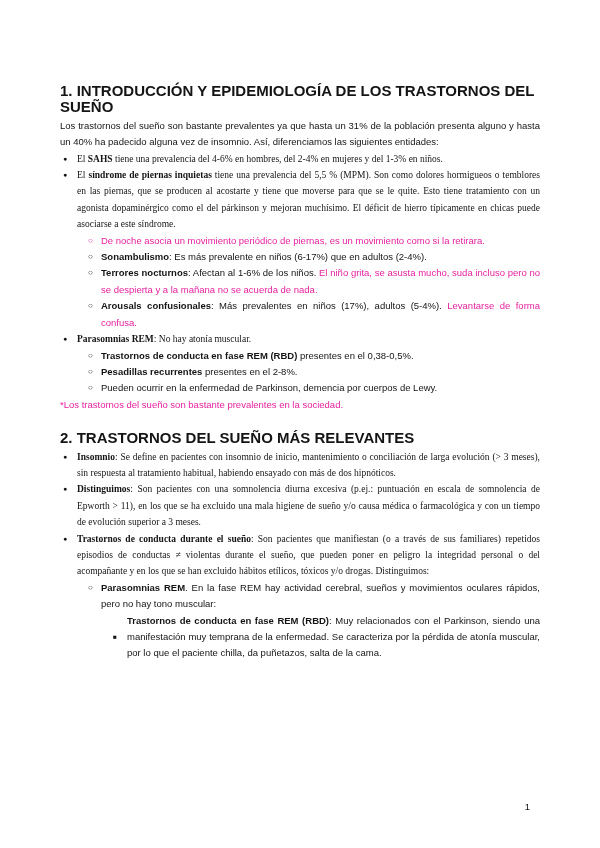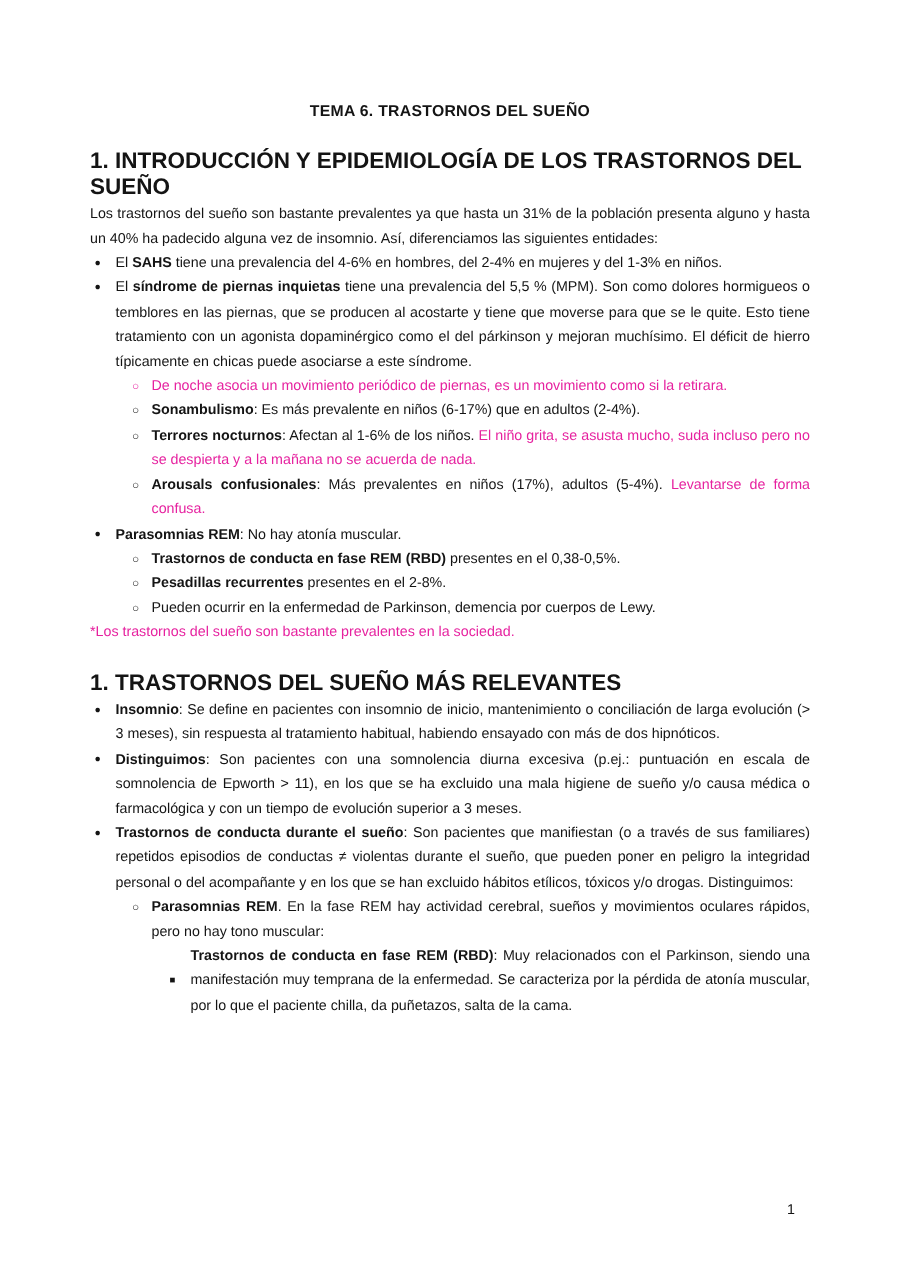--- a/index.html
+++ b/index.html
@@ -34,42 +34,41 @@
     font-size: 9.5px;
     line-height: 16.4px;
     text-align: justify;
   }
   .bullet { display: flex; }
   .bullet .marker {
     flex: 0 0 auto;
     line-height: 16.4px;
     color: inherit;
   }
-  .level-1 { padding-left: 3px; }
+  .level-1 { padding-left: 3px; font-family: Liberation Serif, serif; }
   .level-2 { padding-left: 28px; }
   .level-3 { padding-left: 53px; align-items: center; }
   .m1 { width: 14px; font-size: 7px; }
   .m2 { width: 13px; font-size: 8px; }
   .m3 { width: 14px; font-size: 6.5px; }
   .bullet-text { flex: 1 1 auto; }
   .bold { font-weight: bold; }
   .accent { color: var(--accent, #e6219f); }
   .page-number {
     position: absolute;
     right: 70px;
     bottom: 36px;
     font-size: 9.5px;
     color: #141414;
   }
 </style>
 </head>
 <body>
 
 <div class="page">
-  <div class="doc-title">TEMA 6. TRASTORNOS DEL SUEÑO</div>
 
   <div class="doc-body">
       <div class="section-heading"><span class="bold">1. INTRODUCCIÓN Y EPIDEMIOLOGÍA DE LOS TRASTORNOS DEL SUEÑO</span></div>
       <div class="paragraph"><span>Los trastornos del sueño son bastante prevalentes ya que hasta un 31% de la población presenta alguno y hasta un 40% ha padecido alguna vez de insomnio. Así, diferenciamos las siguientes entidades:</span></div>
       <div class="bullet level-1">
         <span class="marker m1">●</span>
         <div class="bullet-text"><span>El </span><span class="bold">SAHS</span><span> tiene una prevalencia del 4-6% en hombres, del 2-4% en mujeres y del 1-3% en niños.</span></div>
       </div>
       <div class="bullet level-1">
         <span class="marker m1">●</span>
@@ -101,21 +100,21 @@
       </div>
       <div class="bullet level-2">
         <span class="marker m2">○</span>
         <div class="bullet-text"><span class="bold">Pesadillas recurrentes</span><span> presentes en el 2-8%.</span></div>
       </div>
       <div class="bullet level-2">
         <span class="marker m2">○</span>
         <div class="bullet-text"><span>Pueden ocurrir en la enfermedad de Parkinson, demencia por cuerpos de Lewy.</span></div>
       </div>
       <div class="paragraph accent"><span>*Los trastornos del sueño son bastante prevalentes en la sociedad.</span></div>
-      <div class="section-heading"><span class="bold">1. TRASTORNOS DEL SUEÑO MÁS RELEVANTES</span></div>
+      <div class="section-heading"><span class="bold">2. TRASTORNOS DEL SUEÑO MÁS RELEVANTES</span></div>
       <div class="bullet level-1">
         <span class="marker m1">●</span>
         <div class="bullet-text"><span class="bold">Insomnio</span><span>: Se define en pacientes con insomnio de inicio, mantenimiento o conciliación de larga evolución (&gt; 3 meses), sin respuesta al tratamiento habitual, habiendo ensayado con más de dos hipnóticos.</span></div>
       </div>
       <div class="bullet level-1">
         <span class="marker m1">●</span>
         <div class="bullet-text"><span class="bold">Distinguimos</span><span>: Son pacientes con una somnolencia diurna excesiva (p.ej.: puntuación en escala de somnolencia de Epworth &gt; 11), en los que se ha excluido una mala higiene de sueño y/o causa médica o farmacológica y con un tiempo de evolución superior a 3 meses.</span></div>
       </div>
       <div class="bullet level-1">
         <span class="marker m1">●</span>

